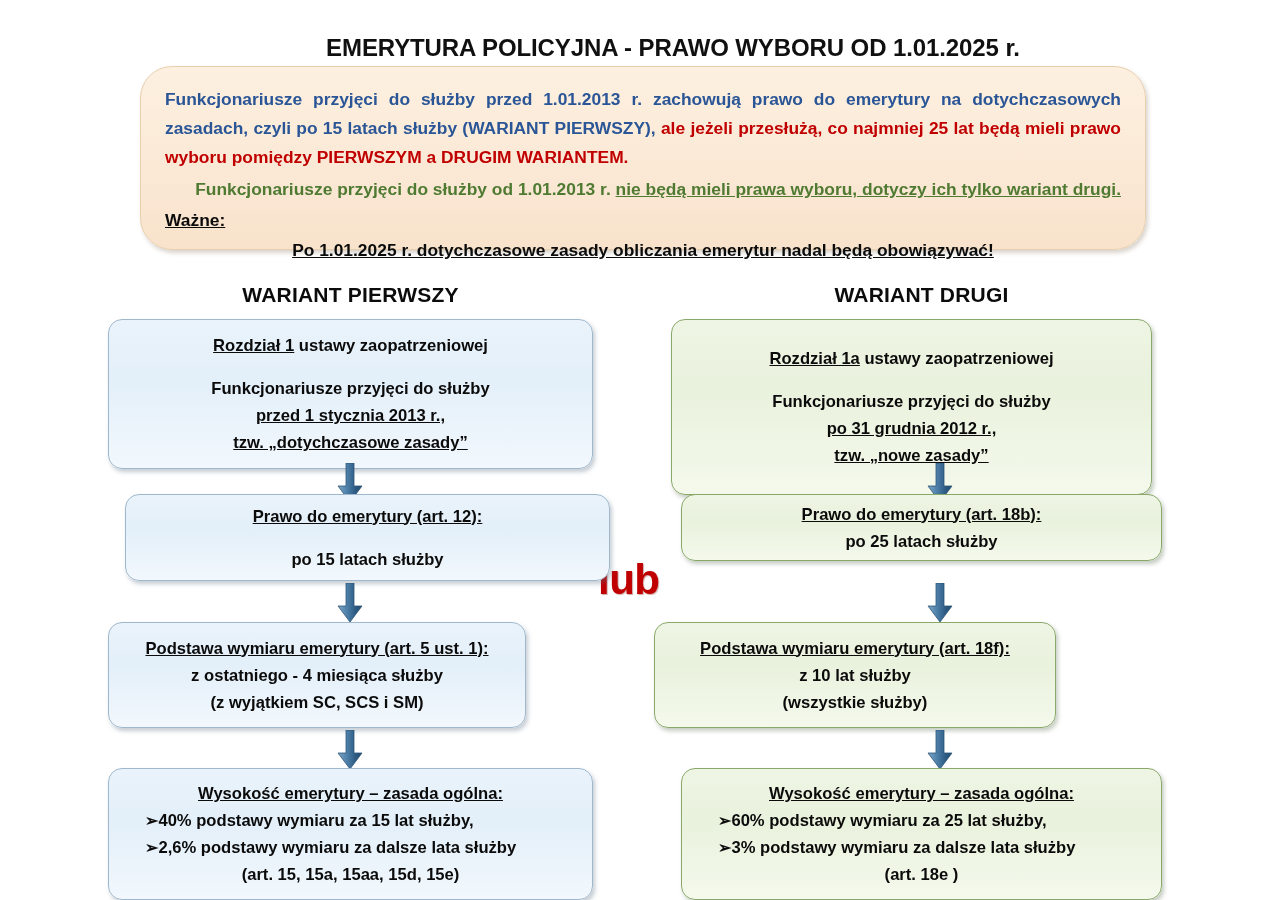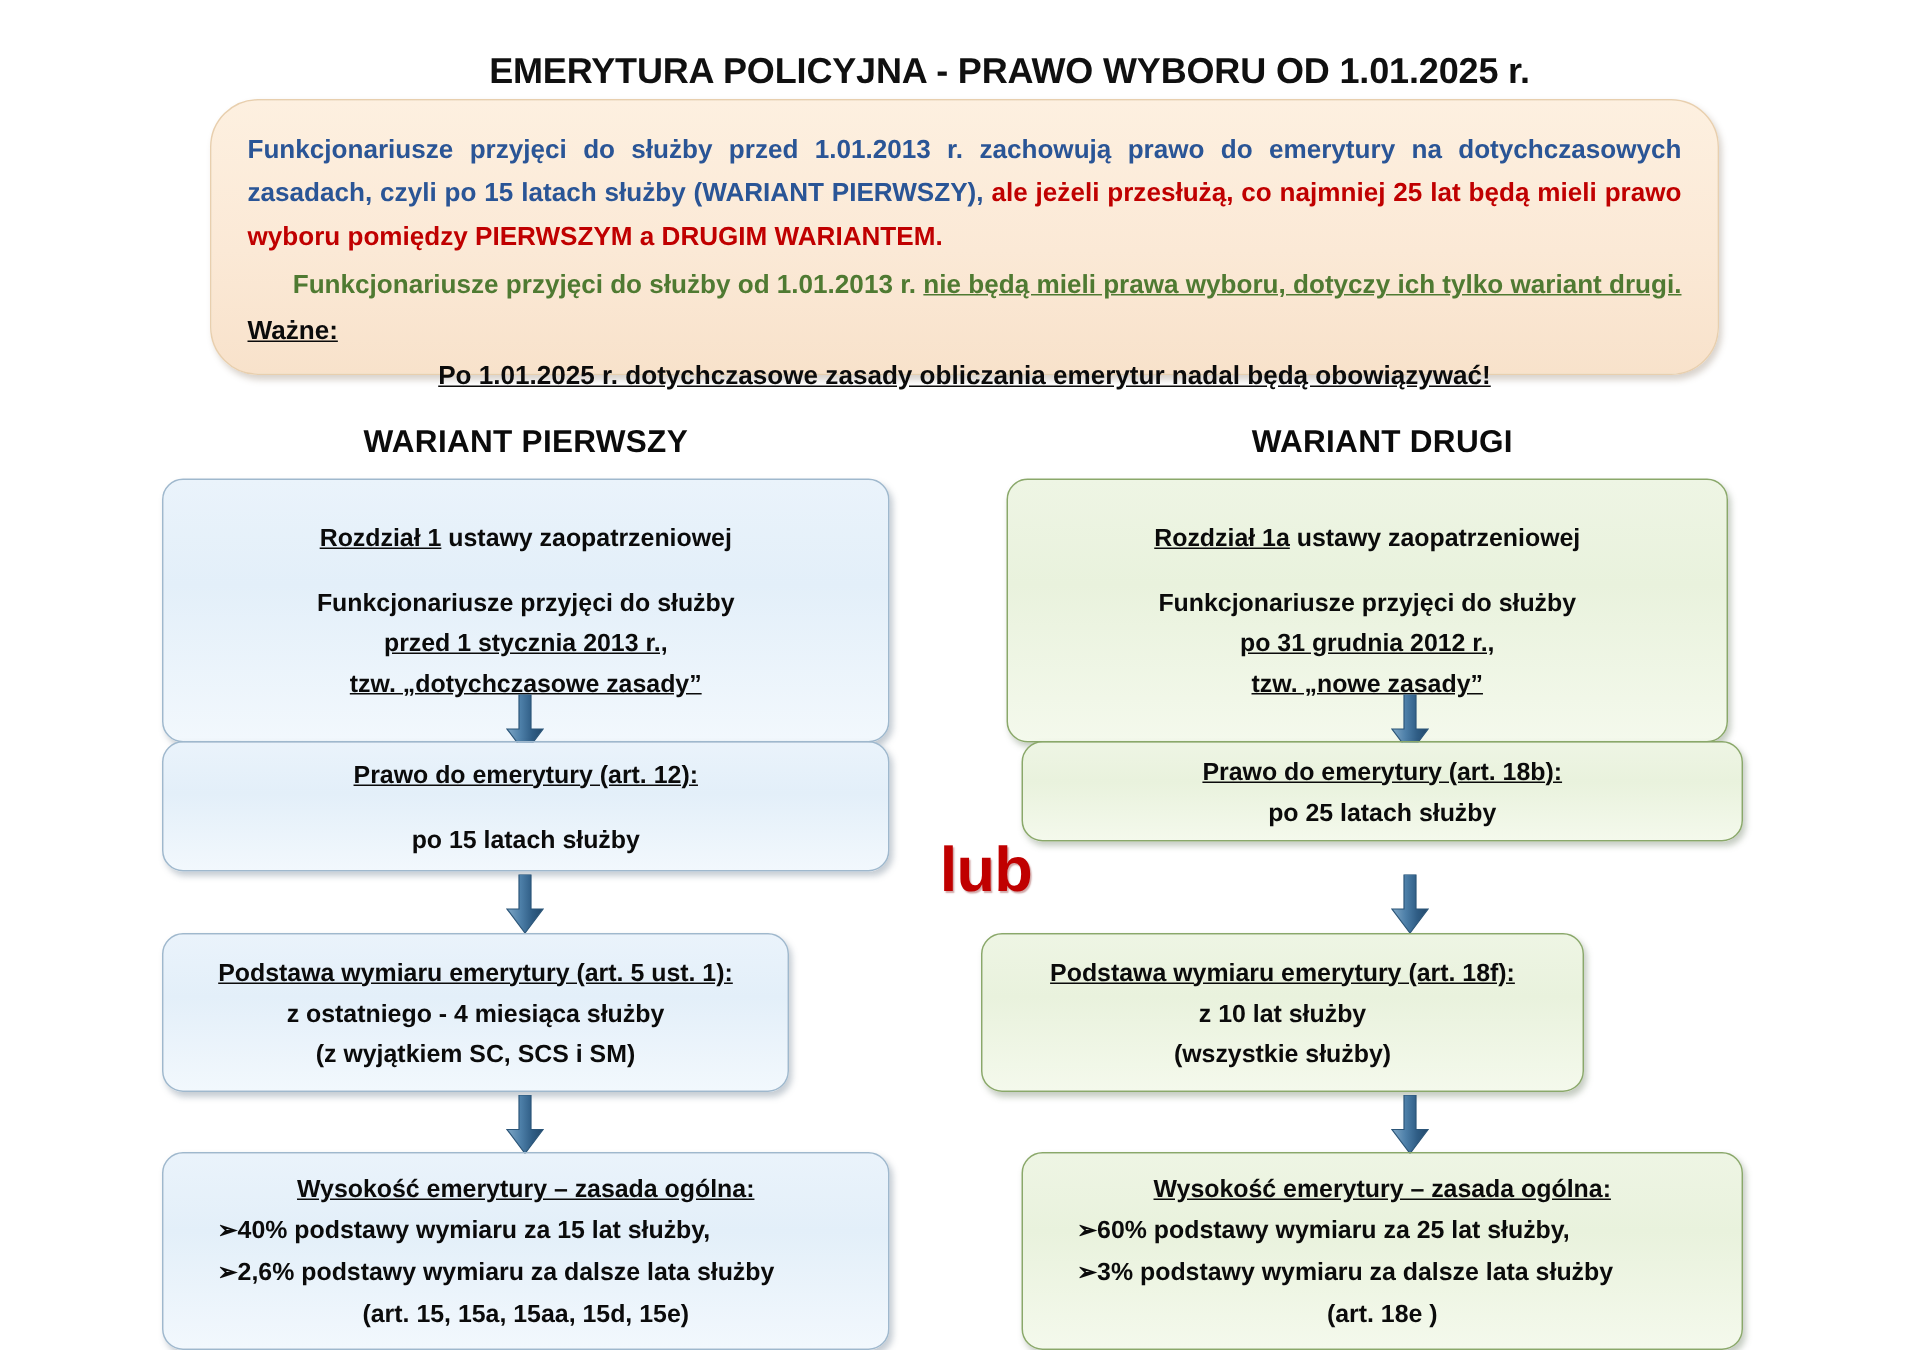--- a/index.html
+++ b/index.html
@@ -146,21 +146,21 @@
     width: 30px;
     height: 40px;
   }
 
   
   .lub {
     position: absolute;
     left: 598px;
     top: 556px;
     width: 90px;
-    text-align: right;
+    text-align: left;
     font-size: 42px;
     font-weight: bold;
     color: #c00000;
     text-shadow: 1px 1px 1px rgba(120,0,0,0.35);
     letter-spacing: -0.5px;
   }
 </style>
 </head>
 <body>
 
@@ -172,39 +172,39 @@
   <div><span class="intro-wazne">Ważne:</span></div>
   <span class="intro-final">Po 1.01.2025 r. dotychczasowe zasady obliczania emerytur nadal będą obowiązywać!</span>
 </div>
 
 <div class="col-heading left">WARIANT PIERWSZY</div>
 <div class="col-heading right">WARIANT DRUGI</div>
 
 <div class="lub">lub</div>
 
 <div id="flow-root">
-    <div class="flow-box blue" style="left: 108px; top: 319px; width: 485px; height: 176px;">
+    <div class="flow-box blue" style="left: 108px; top: 319px; width: 485px; height: 150px;">
       <div class="line"><span class="u">Rozdział 1</span><span> ustawy zaopatrzeniowej</span></div>
       <div class="gap"></div>
       <div class="line"><span>Funkcjonariusze przyjęci do służby</span></div>
       <div class="line"><span class="u">przed 1 stycznia 2013 r.,</span></div>
       <div class="line"><span class="u">tzw. „dotychczasowe zasady”</span></div>
     </div>
     <div class="arrow" style="left: 335px; top: 463px;"><svg width="30" height="40" viewBox="0 0 30 40">
         <defs>
           <linearGradient id="ag335_463" x1="0" y1="0" x2="1" y2="0">
             <stop offset="0%" stop-color="#7fa7c6"></stop>
             <stop offset="38%" stop-color="#4d7fa8"></stop>
             <stop offset="70%" stop-color="#2f5d85"></stop>
             <stop offset="100%" stop-color="#23496b"></stop>
           </linearGradient>
         </defs>
         <path d="M11,0 L19,0 L19,23 L27,23 L15,39 L3,23 L11,23 Z" fill="url(#ag335_463)" stroke="#2c5679" stroke-width="0.8"></path>
       </svg></div>
-    <div class="flow-box blue" style="left: 108px; top: 494px; width: 485px; height: 87px;">
+    <div class="flow-box blue" style="left: 125px; top: 494px; width: 485px; height: 87px;">
       <div class="line"><span class="u">Prawo do emerytury (art. 12):</span></div>
       <div class="gap"></div>
       <div class="line"><span>po 15 latach służby</span></div>
     </div>
     <div class="arrow" style="left: 335px; top: 583px;"><svg width="30" height="40" viewBox="0 0 30 40">
         <defs>
           <linearGradient id="ag335_583" x1="0" y1="0" x2="1" y2="0">
             <stop offset="0%" stop-color="#7fa7c6"></stop>
             <stop offset="38%" stop-color="#4d7fa8"></stop>
             <stop offset="70%" stop-color="#2f5d85"></stop>

